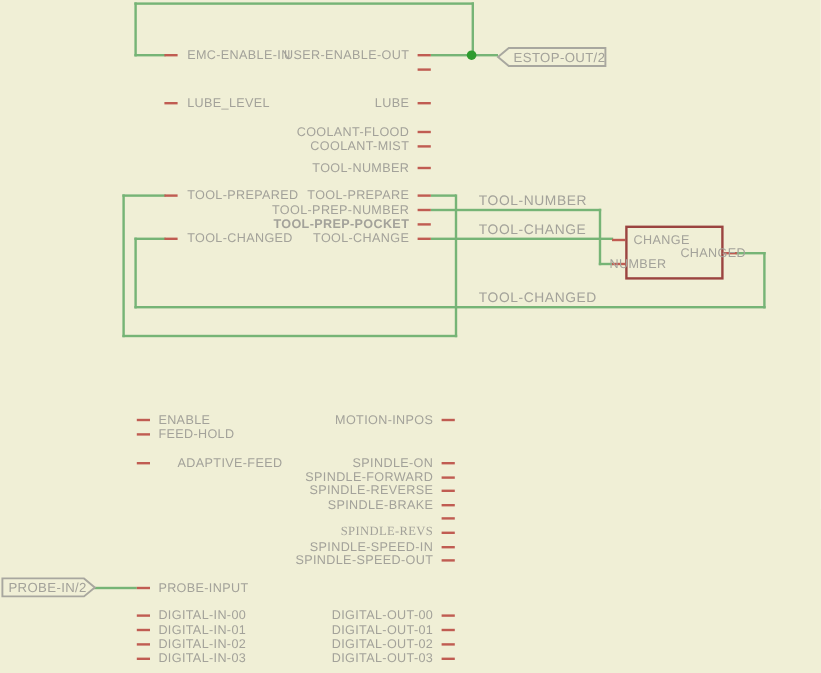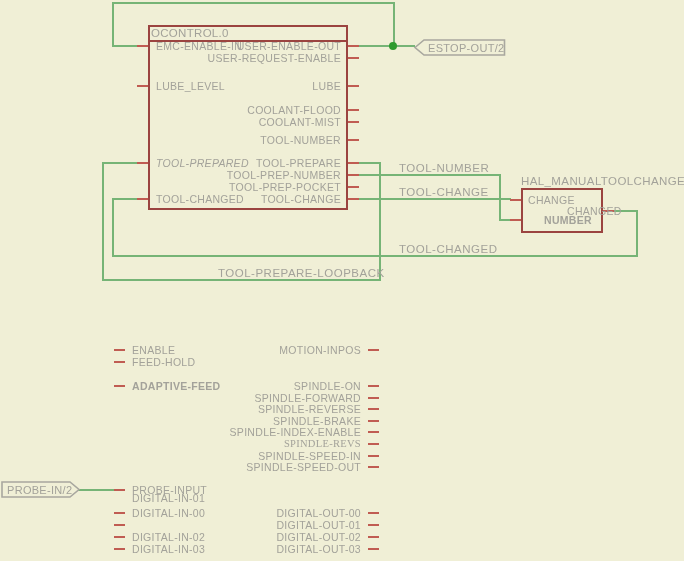--- a/index.html
+++ b/index.html
@@ -86,75 +86,68 @@
   <div class="stub" style="left:368px;top:420px;width:11px;"></div>
   <div class="stub" style="left:368px;top:431px;width:11px;"></div>
   <div class="stub" style="left:368px;top:443px;width:11px;"></div>
   <div class="stub" style="left:368px;top:455px;width:11px;"></div>
   <div class="stub" style="left:368px;top:466px;width:11px;"></div>
   <div class="stub" style="left:368px;top:512px;width:11px;"></div>
   <div class="stub" style="left:368px;top:524px;width:11px;"></div>
   <div class="stub" style="left:368px;top:536px;width:11px;"></div>
   <div class="stub" style="left:368px;top:548px;width:11px;"></div>
 
-  <div class="block" style="left:148px;top:25px;width:200px;height:185px;">
-    <div class="block-titlebar">OCONTROL.0</div>
-  </div>
 
 
-  <div class="floating-title" style="left:521px;top:175px;">HAL_MANUALTOOLCHANGE</div>
   <div class="block" style="left:521px;top:188px;width:82px;height:45px;"></div>
 
   <div class="pin-label" style="left:156px;top:40px;">EMC-ENABLE-IN</div>
   <div class="pin-label" style="left:156px;top:80px;">LUBE_LEVEL</div>
-  <div class="pin-label" style="left:156px;top:157px;font-style:italic;">TOOL-PREPARED</div>
+  <div class="pin-label" style="left:156px;top:157px;">TOOL-PREPARED</div>
   <div class="pin-label" style="left:156px;top:193px;">TOOL-CHANGED</div>
 
   <div class="pin-label right" style="right:343px;top:40px;">USER-ENABLE-OUT</div>
-  <div class="pin-label right" style="right:343px;top:52px;">USER-REQUEST-ENABLE</div>
   <div class="pin-label right" style="right:343px;top:80px;margin-left:10px;">LUBE</div>
   <div class="pin-label right" style="right:343px;top:104px;">COOLANT-FLOOD</div>
   <div class="pin-label right" style="right:343px;top:116px;">COOLANT-MIST</div>
   <div class="pin-label right" style="right:343px;top:134px;">TOOL-NUMBER</div>
   <div class="pin-label right" style="right:343px;top:157px;">TOOL-PREPARE</div>
   <div class="pin-label right" style="right:343px;top:169px;">TOOL-PREP-NUMBER</div>
-  <div class="pin-label right" style="right:343px;top:181px;">TOOL-PREP-POCKET</div>
+  <div class="pin-label right" style="right:343px;top:181px;font-weight:bold;">TOOL-PREP-POCKET</div>
   <div class="pin-label right" style="right:343px;top:193px;">TOOL-CHANGE</div>
 
   <div class="pin-label" style="left:528px;top:194px;">CHANGE</div>
   <div class="pin-label" style="left:567px;top:205px;text-align:right;">CHANGED</div>
-  <div class="pin-label" style="left:544px;top:214px;font-weight:bold;">NUMBER</div>
+  <div class="pin-label" style="left:508px;top:214px;">NUMBER</div>
 
   <div class="pin-label" style="left:132px;top:344px;">ENABLE</div>
   <div class="pin-label" style="left:132px;top:356px;">FEED-HOLD</div>
-  <div class="pin-label" style="left:132px;top:380px;font-weight:bold;">ADAPTIVE-FEED</div>
+  <div class="pin-label" style="left:148px;top:380px;">ADAPTIVE-FEED</div>
   <div class="pin-label" style="left:132px;top:484px;">PROBE-INPUT</div>
   <div class="pin-label" style="left:132px;top:507px;">DIGITAL-IN-00</div>
-  <div class="pin-label" style="left:132px;top:492px;">DIGITAL-IN-01</div>
+  <div class="pin-label" style="left:132px;top:519px;">DIGITAL-IN-01</div>
   <div class="pin-label" style="left:132px;top:531px;">DIGITAL-IN-02</div>
   <div class="pin-label" style="left:132px;top:543px;">DIGITAL-IN-03</div>
 
   <div class="pin-label right" style="right:323px;top:344px;">MOTION-INPOS</div>
   <div class="pin-label right" style="right:323px;top:380px;">SPINDLE-ON</div>
   <div class="pin-label right" style="right:323px;top:392px;">SPINDLE-FORWARD</div>
   <div class="pin-label right" style="right:323px;top:403px;">SPINDLE-REVERSE</div>
   <div class="pin-label right" style="right:323px;top:415px;">SPINDLE-BRAKE</div>
-  <div class="pin-label right" style="right:323px;top:426px;">SPINDLE-INDEX-ENABLE</div>
   <div class="pin-label right" style="right:323px;top:438px;font-family:Liberation Serif, serif;">SPINDLE-REVS</div>
   <div class="pin-label right" style="right:323px;top:450px;">SPINDLE-SPEED-IN</div>
   <div class="pin-label right" style="right:323px;top:461px;">SPINDLE-SPEED-OUT</div>
   <div class="pin-label right" style="right:323px;top:507px;">DIGITAL-OUT-00</div>
   <div class="pin-label right" style="right:323px;top:519px;">DIGITAL-OUT-01</div>
   <div class="pin-label right" style="right:323px;top:531px;">DIGITAL-OUT-02</div>
   <div class="pin-label right" style="right:323px;top:543px;">DIGITAL-OUT-03</div>
 
   <div class="net-label" style="left:399px;top:162px;">TOOL-NUMBER</div>
   <div class="net-label" style="left:399px;top:186px;">TOOL-CHANGE</div>
   <div class="net-label" style="left:399px;top:243px;">TOOL-CHANGED</div>
-  <div class="net-label" style="left:218px;top:267px;">TOOL-PREPARE-LOOPBACK</div>
 
   <svg class="flag" style="left:414px;top:39px;" width="92" height="17" viewBox="0 0 92 17">
     <polygon points="1,8.5 10,1 90.5,1 90.5,16 10,16"></polygon>
     <text x="14" y="12.5">ESTOP-OUT/2</text>
   </svg>
 
   <svg class="flag" style="left:1px;top:481px;" width="80" height="17" viewBox="0 0 80 17">
     <polygon points="1,1 69,1 78,8.5 69,16 1,16"></polygon>
     <text x="6" y="12.5">PROBE-IN/2</text>
   </svg>

